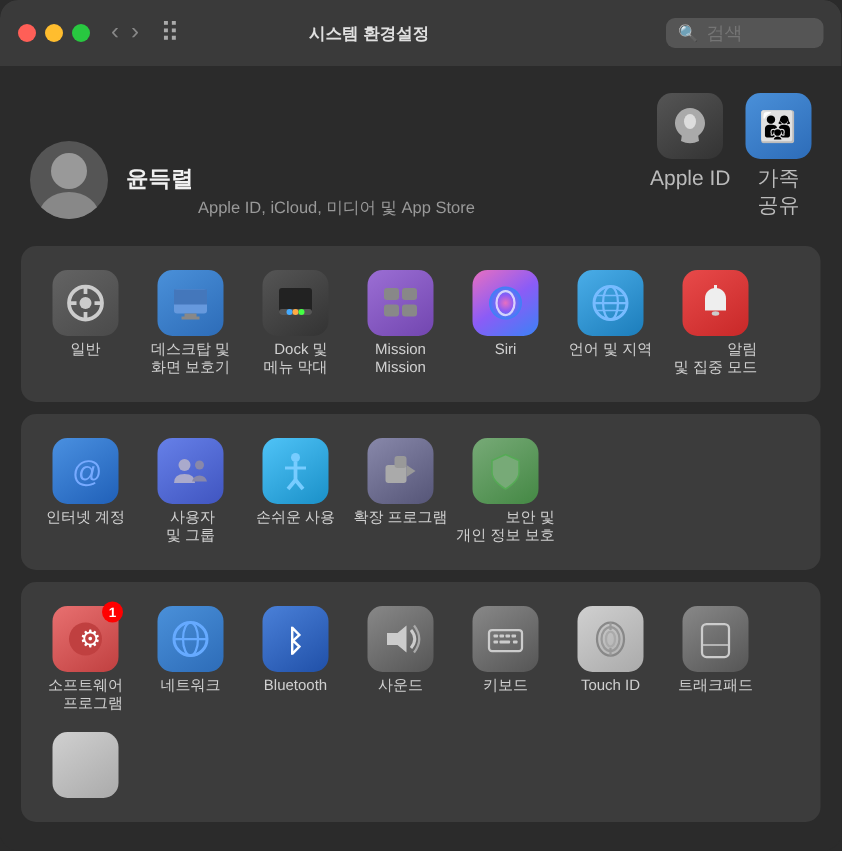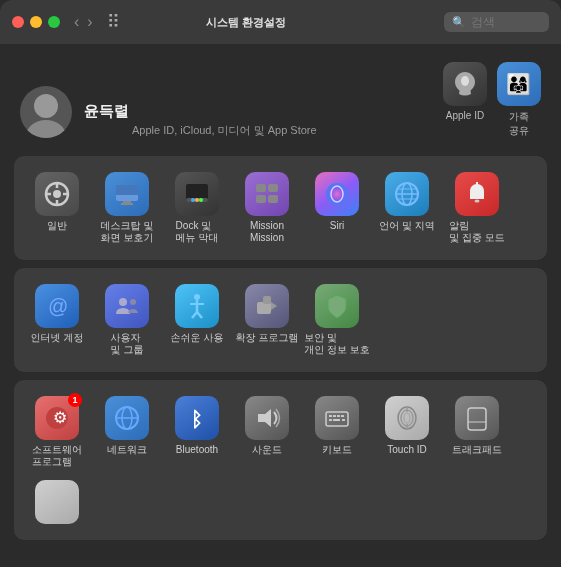--- a/index.html
+++ b/index.html
@@ -139,21 +139,21 @@
     }
     .user-action-btn {
       display: flex;
       flex-direction: column;
       align-items: center;
       gap: 4px;
       cursor: pointer;
     }
     .user-action-label {
       color: #bbb;
-      font-size: 10px;
+      font-size: 14px;
       text-align: center;
     }
 
     
     .grid-section {
       background: #3c3c3c;
       border-radius: 10px;
       padding: 10px 8px;
       margin-bottom: 8px;
     }
@@ -180,21 +180,21 @@
       display: flex;
       align-items: center;
       justify-content: center;
       font-size: 22px;
       position: relative;
       flex-shrink: 0;
     }
     .icon-label {
       color: #d0d0d0;
       font-size: 10px;
-      text-align: left;
+      text-align: right;
       line-height: 1.2;
       word-break: keep-all;
     }
 
     
     .badge {
       position: absolute;
       top: -3px;
       right: -3px;
       background: red;

